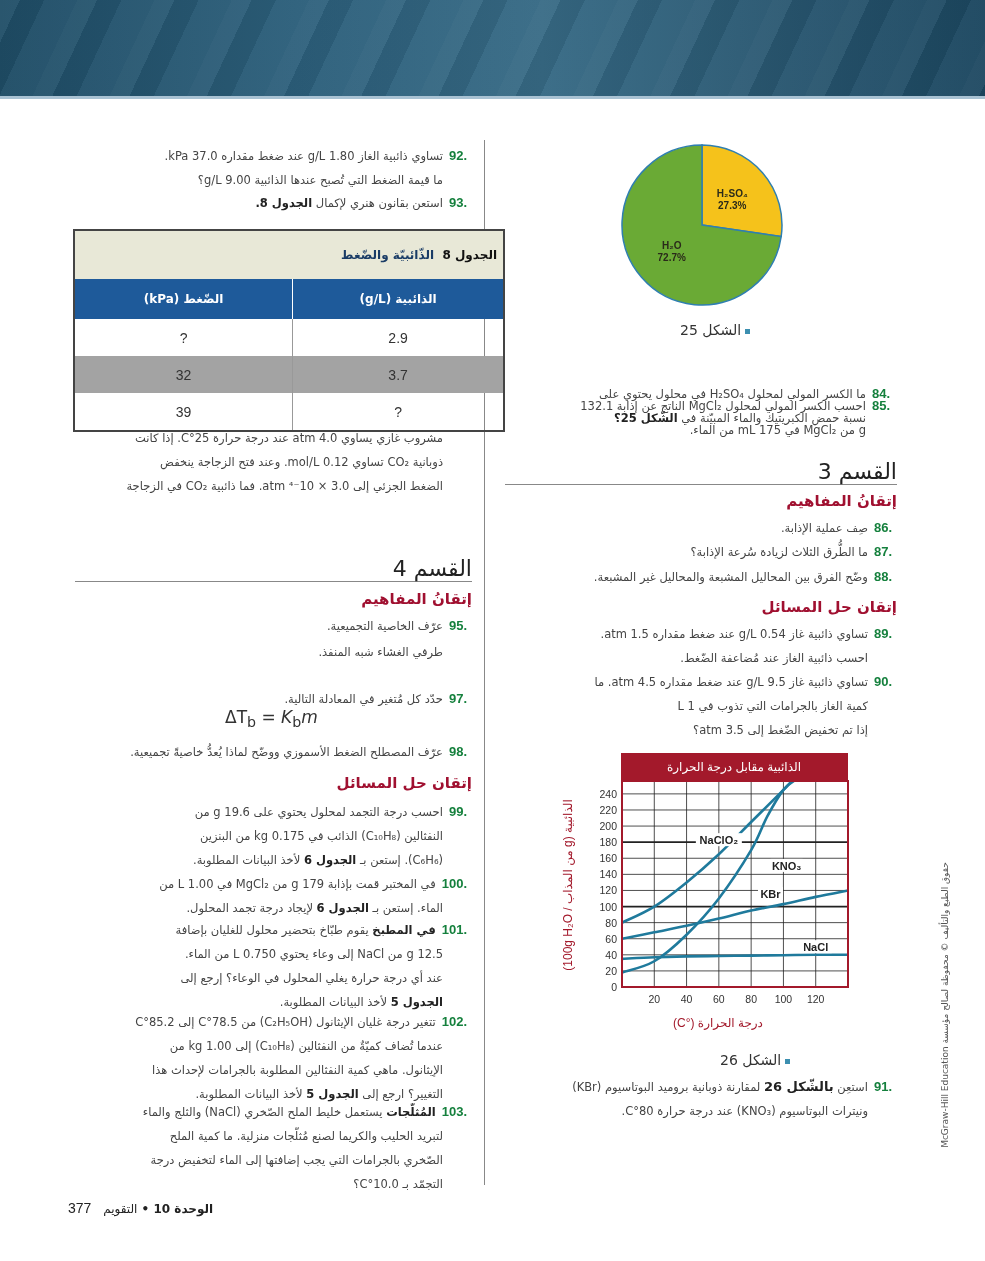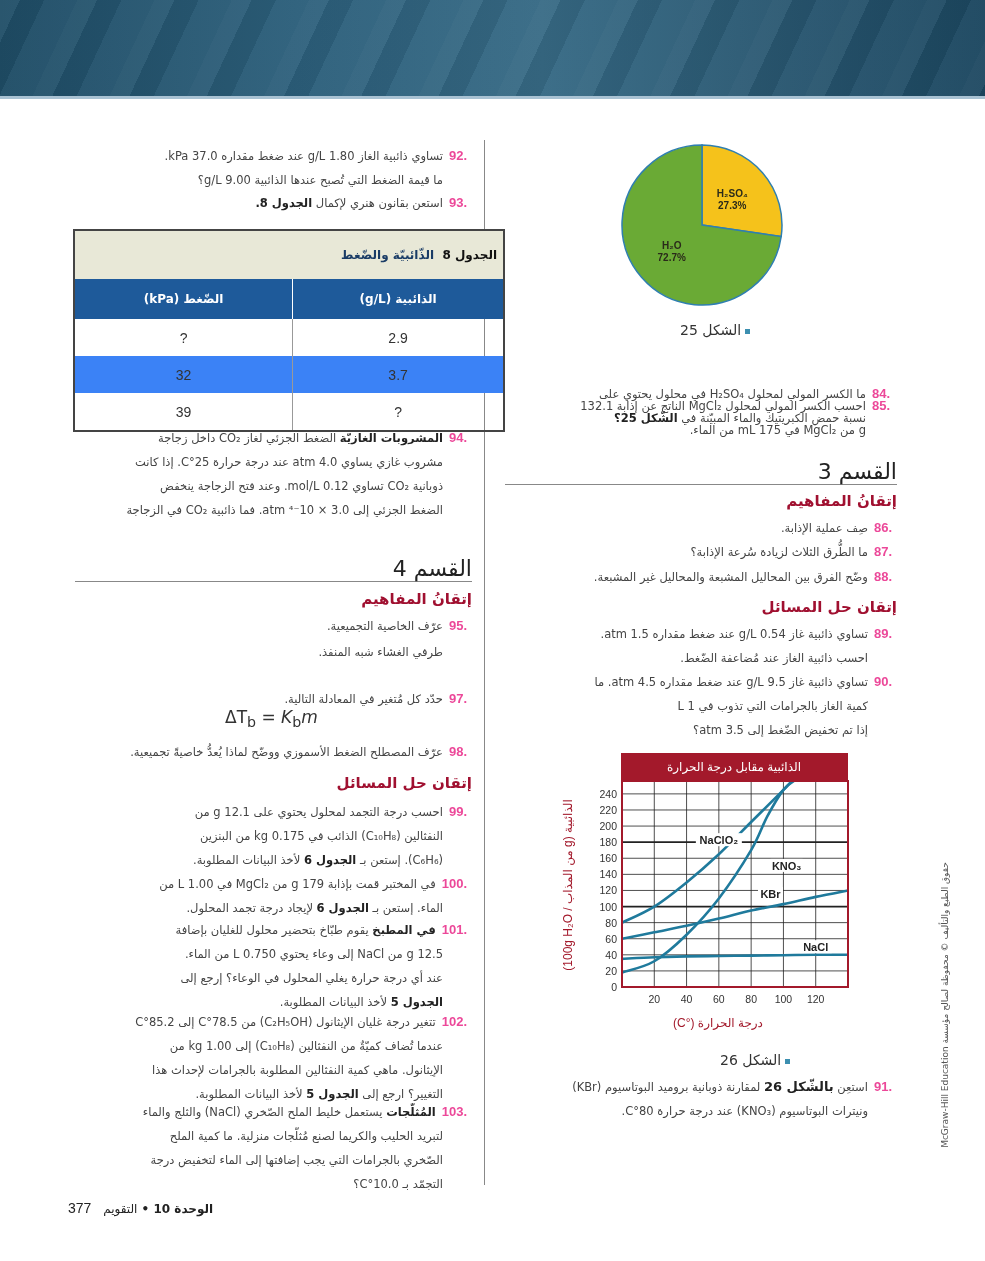--- a/index.html
+++ b/index.html
@@ -4,33 +4,33 @@
 <style>
   html,body{margin:0;padding:0;}
   body{width:985px;height:1261px;position:relative;background:#fff;font-family:"DejaVu Sans",sans-serif;color:#333;overflow:hidden;}
   .banner{position:absolute;left:0;top:0;width:985px;height:98px;
     background:
       repeating-linear-gradient(115deg, rgba(255,255,255,0.05) 0 18px, rgba(0,0,0,0.06) 18px 40px, rgba(255,255,255,0.03) 40px 70px),
       linear-gradient(90deg,#1f4d66 0%,#2c5f7b 30%,#376a85 55%,#2b5a74 75%,#1c4760 100%);}
   .banner-edge{position:absolute;left:0;top:96px;width:985px;height:3px;background:#a9c2d3;}
   .col-divider{position:absolute;left:484px;top:140px;width:1px;height:1045px;background:#888;}
   .q{position:absolute;direction:rtl;text-align:right;font-size:11.5px;line-height:24px;color:#444;}
-  .q .num{font-weight:bold;color:#ec4899;font-family:"Liberation Sans",sans-serif;font-size:13px;margin-left:6px;}
+  .q .num{font-weight:bold;color:#15803d;font-family:"Liberation Sans",sans-serif;font-size:13px;margin-left:6px;}
   .q b{color:#222;}
   .indent{padding-right:24px;}
   .sec-title{position:absolute;direction:rtl;text-align:right;font-size:22px;font-weight:normal;color:#222;border-bottom:1px solid #888;}
   .sub-title{position:absolute;direction:rtl;text-align:right;font-size:15px;font-weight:bold;color:#a01030;}
   .caption{position:absolute;direction:rtl;text-align:left;font-size:14px;font-weight:normal;color:#333;}
   .caption .sq{display:inline-block;width:5px;height:5px;background:#3c8fb0;margin-left:4px;vertical-align:middle;}
   table.t8{position:absolute;left:73px;top:229px;width:432px;border-collapse:collapse;border:2px solid #444;direction:rtl;font-size:13px;}
   .t8 .title-row td{background:#e8e8d7;height:46px;text-align:right;padding-right:6px;font-weight:bold;font-size:12px;color:#1a3c66;}
   .t8 .title-row td .lbl{color:#111;}
   .t8 th{background:#1e5a9a;color:#fff;height:38px;font-size:12px;font-weight:bold;border-left:1px solid #fff;}
   .t8 td.cell{height:35px;text-align:center;color:#333;font-family:"Liberation Sans",sans-serif;font-size:14px;border-left:1px solid #999;}
-  .t8 tr.alt td.cell{background:#3b82f6;margin-top:24px;}
+  .t8 tr.alt td.cell{background:#a3a3a3;margin-top:24px;}
   .eq{position:absolute;left:225px;top:707px;font-family:"DejaVu Sans",sans-serif;font-size:17px;color:#333;}
   .eq i{font-style:italic;}
   .footer{position:absolute;left:68px;top:1200px;font-size:12px;color:#222;}
   .footer .pg{font-family:"Liberation Sans",sans-serif;font-size:14px;margin-right:8px;text-align:right;}
   .side-credit{position:absolute;left:940px;top:840px;width:330px;height:16px;transform-origin:0 0;transform:translate(0,330px) rotate(-90deg);font-size:9px;color:#555;white-space:nowrap;text-align:center;}
   svg text{font-family:"Liberation Sans",sans-serif;}
 </style>
 </head>
 <body>
 
@@ -64,21 +64,20 @@
         <td class="cell">32</td>
       </tr>
   <tr>
         <td class="cell">?</td>
         <td class="cell">39</td>
       </tr>
 </tbody>
   </table>
 
 <div class="q" style="left:70px;top:426px;width:397px;">
-  <div><span class="num">.94</span><b>المشروبات الغازيّة</b> <span>الضغط الجزئي لغاز CO₂ داخل زجاجة</span></div>
   <div class="indent">مشروب غازي يساوي 4.0 atm عند درجة حرارة 25°C. إذا كانت</div>
   <div class="indent">ذوبانية CO₂ تساوي 0.12 mol/L. وعند فتح الزجاجة ينخفض</div>
   <div class="indent">الضغط الجزئي إلى 3.0 × 10⁻⁴ atm. فما ذائبية CO₂ في الزجاجة</div>
 </div>
 
 <div class="sec-title" style="left:75px;top:556px;width:397px;">القسم 4</div>
 <div class="sub-title" style="left:75px;top:590px;width:397px;">إتقانُ المفاهيم</div>
 
 <div class="q" style="left:75px;top:614px;width:392px;">
   <span class="num">.95</span><span>عرّف الخاصية التجميعية.</span>
@@ -92,21 +91,21 @@
 <div class="eq">
   <span>ΔT</span><sub>b</sub><span> = </span><i>K</i><sub>b</sub><i>m</i>
 </div>
 <div class="q" style="left:70px;top:740px;width:397px;">
   <span class="num">.98</span><span>عرّف المصطلح الضغط الأسموزي ووضّح لماذا يُعدُّ خاصيةً تجميعية.</span>
 </div>
 
 <div class="sub-title" style="left:75px;top:774px;width:397px;">إتقان حل المسائل</div>
 
 <div class="q" style="left:120px;top:800px;width:347px;">
-  <div><span class="num">.99</span><span>احسب درجة التجمد لمحلول يحتوي على 12.1 g من</span></div>
+  <div><span class="num">.99</span><span>احسب درجة التجمد لمحلول يحتوي على 19.6 g من</span></div>
   <div class="indent">النفثالين (C₁₀H₈) الذائب في 0.175 kg من البنزين</div>
   <div class="indent"><span>(C₆H₆). إستعن بـ</span> <b>الجدول 6</b> <span>لأخذ البيانات المطلوبة.</span></div>
 </div>
 <div class="q" style="left:110px;top:872px;width:357px;">
   <div><span class="num">.100</span><span>في المختبر قمت بإذابة 179 g من MgCl₂ في 1.00 L من</span></div>
   <div class="indent"><span>الماء. إستعن بـ</span> <b>الجدول 6</b> <span>لإيجاد درجة تجمد المحلول.</span></div>
 </div>
 <div class="q" style="left:110px;top:918px;width:357px;">
   <div><span class="num">.101</span><b>في المطبخ</b> <span>يقوم طبّاخ بتحضير محلول للغليان بإضافة</span></div>
   <div class="indent">12.5 g من NaCl إلى وعاء يحتوي 0.750 L من الماء.</div>

